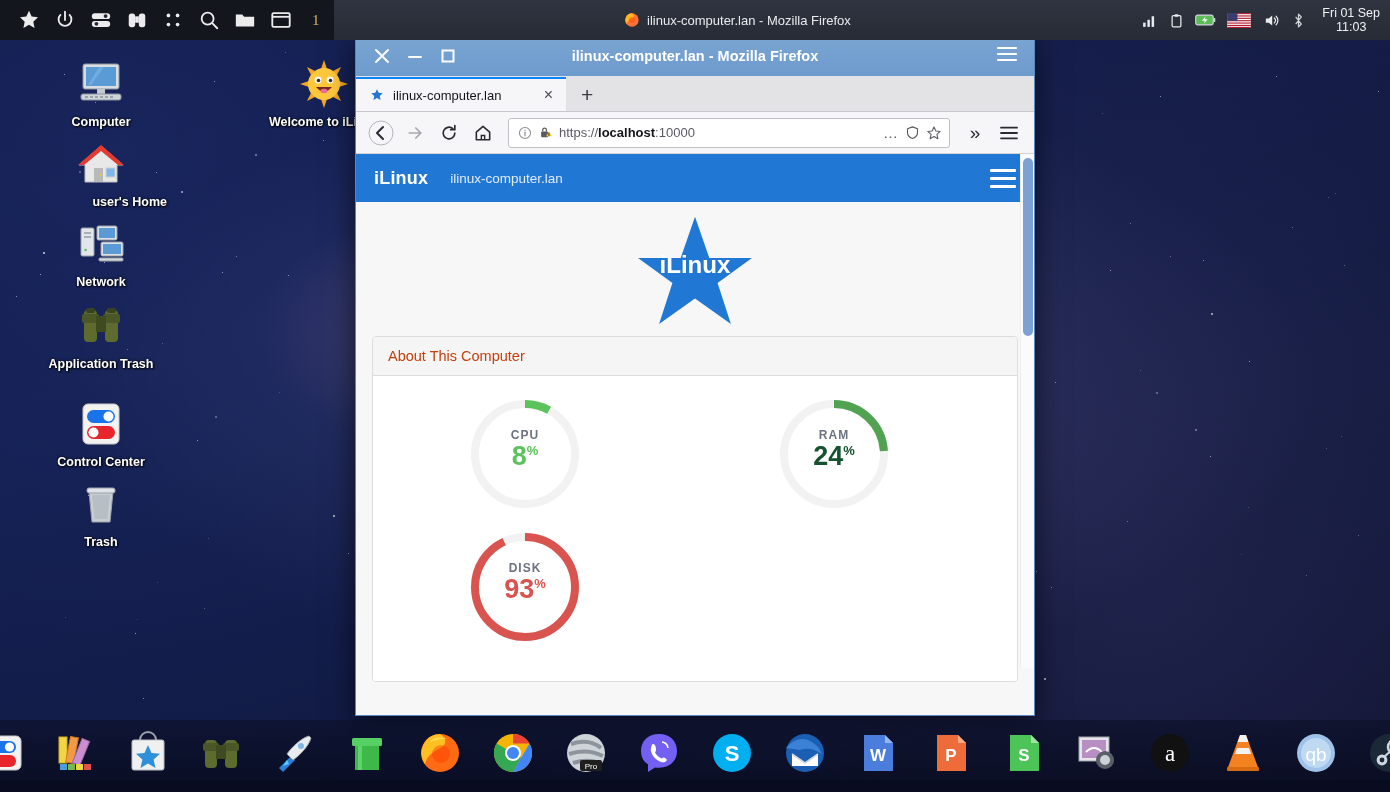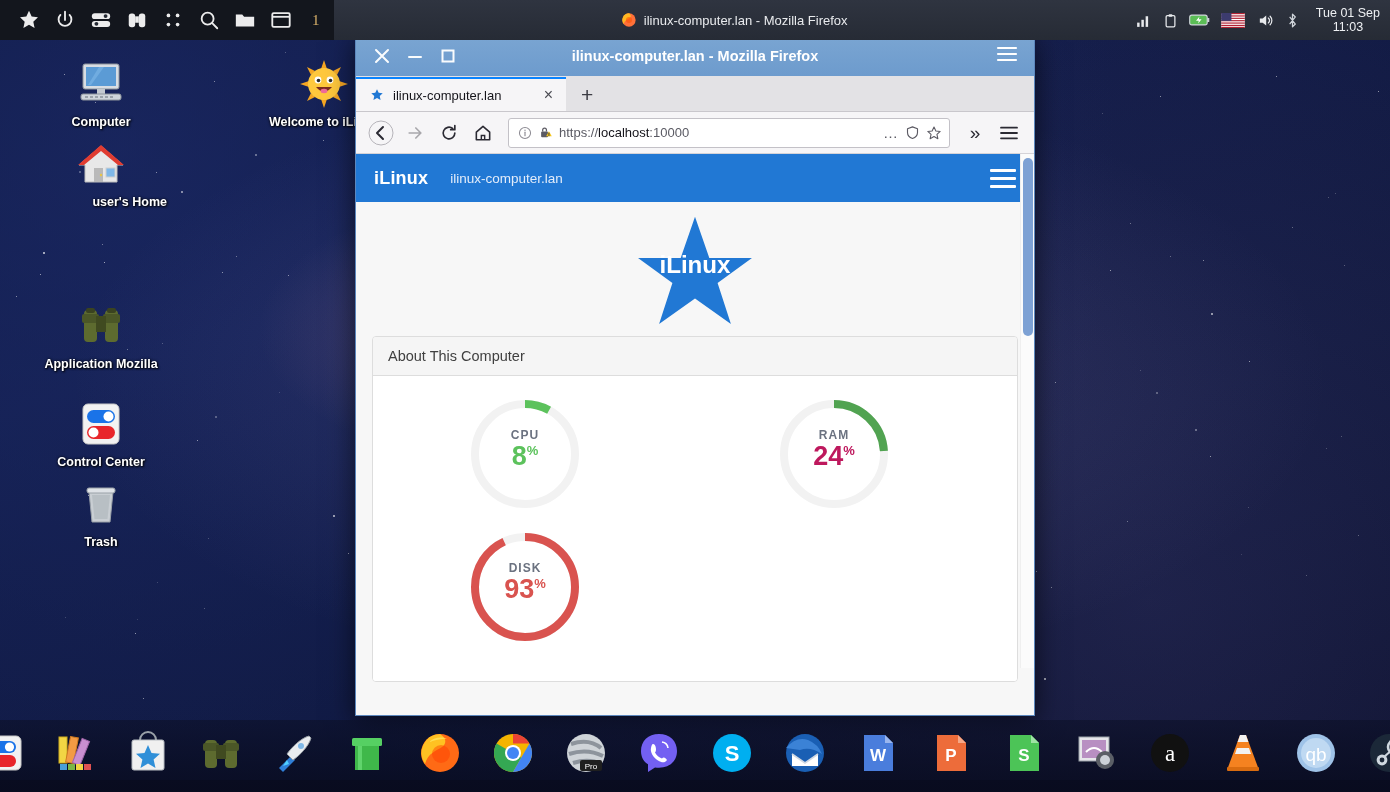--- a/index.html
+++ b/index.html
@@ -90,21 +90,21 @@
     height: 42px; background: #f6f5f7; display: flex; align-items: center;
     gap: 4px; padding: 0 10px; border-bottom: 1px solid #d5d3d8;
   }
   .navbtn { width: 30px; height: 30px; display: flex; align-items: center; justify-content: center; cursor: pointer; border-radius: 4px; }
   .navbtn.disabled { opacity: .38; }
   #urlbar {
     flex: 1; height: 30px; background: #fff; border: 1px solid #c3c1c7; border-radius: 3px;
     display: flex; align-items: center; gap: 6px; padding: 0 7px 0 9px; margin: 0 6px;
   }
   #urltext { flex: 1; font-size: 13px; color: #5a5a63; white-space: nowrap; }
-  #urltext b { color: #15141a; font-weight: normal; }
+  #urltext b { color: #15141a; font-weight: bold; }
   .urlicon { cursor: pointer; display: flex; align-items: center; }
 
   
   #pageview { position: relative; height: 562px; background: #fff; overflow: hidden; }
   #ilinux-nav {
     height: 48px; background: #2178d4; display: flex; align-items: center;
     padding: 0 18px; color: #fff;
   }
   #brand { font-size: 18px; font-weight: bold; letter-spacing: .2px; cursor: pointer; }
   #hostlabel { font-size: 13.5px; margin-left: 22px; color: #e2ecfa; }
@@ -112,21 +112,21 @@
   #nav-burger span { display: block; width: 26px; height: 3px; background: #fff; margin: 5px 0; border-radius: 1px; }
 
   #pagebody { position: relative; height: 514px; background: #f7f7f7; overflow: hidden; }
   #logo-area { height: 134px; display: flex; align-items: center; justify-content: center; background: #f7f7f7; }
   #panel {
     margin: 0 16px; background: #fff; border: 1px solid #dddddd; border-radius: 4px;
     overflow: hidden;
   }
   #panel-head {
     background: #f5f5f5; border-bottom: 1px solid #dddddd;
-    padding: 11px 15px; font-size: 14.5px; color: #404040;
+    padding: 11px 15px; font-size: 14.5px; color: #c2410c;
   }
   #gauges { position: relative; height: 305px; background: #fff; }
   .gauge { position: absolute; width: 112px; height: 112px; }
   .gauge .lbl {
     position: absolute; width: 100%; text-align: center; top: 30px;
     font-size: 12px; letter-spacing: 1px; color: #6b7280; font-weight: bold;
   }
   .gauge .val {
     position: absolute; width: 100%; text-align: center; top: 44px;
     font-size: 27px; font-weight: bold; line-height: 1.1;
@@ -341,34 +341,50 @@
         <path d="M26 8 L48 27 L42 27 L42 44 L10 44 L10 27 L4 27 Z" fill="#e8e8e8" stroke="#bdbdbd"></path>
         <path d="M26 7 L49 27 L43 27 L26 13 L9 27 L3 27 Z" fill="#e03c31"></path>
         <rect x="19" y="30" width="9" height="14" fill="#b9b9b9"></rect>
         <circle cx="26" cy="37" r="1.2" fill="#e8c547"></circle>
         <rect x="31" y="30" width="9" height="9" fill="#7fb8e8" stroke="#cfcfcf"></rect>
       </svg>
     </span>
     <span>user's Home</span>
   </div>
 
+  <div class="desk-icon" style="left:35px; top:218px;">
+    <span class="glyph">
+      <svg width="52" height="52" viewBox="0 0 52 52">
+        <rect x="6" y="10" width="13" height="28" rx="1.5" fill="#e2e5e9" stroke="#9aa1a8"></rect>
+        <rect x="9" y="14" width="7" height="2" fill="#a8afb6"></rect>
+          <rect x="9" y="18" width="7" height="2" fill="#a8afb6"></rect>
+        <circle cx="10.5" cy="32" r="1.3" fill="#5ac45a"></circle>
+        <rect x="22" y="8" width="20" height="14" rx="1.5" fill="#dde2e7" stroke="#9aa1a8"></rect>
+        <rect x="24" y="10" width="16" height="10" fill="#5b9bd5"></rect>
+        <rect x="26" y="24" width="22" height="14" rx="1.5" fill="#dde2e7" stroke="#9aa1a8"></rect>
+        <rect x="28" y="26" width="18" height="10" fill="#5b9bd5"></rect>
+        <rect x="24" y="40" width="24" height="3" rx="1" fill="#cfd5db" stroke="#9aa1a8"></rect>
+      </svg>
+    </span>
+    <span>Network</span>
+  </div>
 
   <div class="desk-icon" style="left:35px; top:300px;">
     <span class="glyph">
       <svg width="52" height="52" viewBox="0 0 52 52">
         <rect x="9" y="10" width="13" height="32" rx="4" fill="#5d6b2f"></rect>
         <rect x="30" y="10" width="13" height="32" rx="4" fill="#5d6b2f"></rect>
         <rect x="7" y="14" width="17" height="9" rx="2" fill="#4b5727"></rect>
         <rect x="28" y="14" width="17" height="9" rx="2" fill="#4b5727"></rect>
         <rect x="21" y="16" width="10" height="16" fill="#404a20"></rect>
         <rect x="11" y="8" width="9" height="5" rx="2" fill="#3a4320"></rect>
         <rect x="32" y="8" width="9" height="5" rx="2" fill="#3a4320"></rect>
       </svg>
     </span>
-    <span>Application Mozilla</span>
+    <span>Application Trash</span>
   </div>
 
   <div class="desk-icon" style="left:35px; top:398px;">
     <span class="glyph">
       <svg width="52" height="52" viewBox="0 0 52 52">
         <rect x="8" y="6" width="36" height="40" rx="5" fill="#f2f2f2" stroke="#c8c8c8"></rect>
         <rect x="12" y="12" width="28" height="13" rx="6.5" fill="#1a73e8"></rect>
         <circle cx="33.5" cy="18.5" r="5" fill="#fff"></circle>
         <rect x="12" y="28" width="28" height="13" rx="6.5" fill="#e8252a"></rect>
         <circle cx="18.5" cy="34.5" r="5" fill="#fff"></circle>
@@ -494,21 +510,21 @@
         <rect width="13" height="10" fill="#3c3b6e"></rect>
       </svg>
       <svg width="19" height="17" viewBox="0 0 24 24">
           <path fill="#e8eaed" d="M4 9h4l5-4v14l-5-4H4z"></path>
           <path d="M16 8.5a5 5 0 010 7M18.5 6a8.5 8.5 0 010 12" fill="none" stroke="#e8eaed" stroke-width="1.7" stroke-linecap="round"></path>
         </svg>
       <svg width="13" height="17" viewBox="0 0 18 24">
           <path d="M5 7l8 10-4 4V3l4 4-8 10" fill="none" stroke="#cfd4da" stroke-width="1.8" stroke-linejoin="round"></path>
         </svg>
       <div id="clock">
-        <div>Tue 01 Sep</div>
+        <div>Fri 01 Sep</div>
         <div>11:03</div>
       </div>
     </div>
   </div>
 
   <div id="ffwin">
 
     <div id="ff-titlebar">
       <div id="ff-wbtns">
         <svg class="wbtn" viewBox="0 0 20 20">
@@ -648,21 +664,21 @@
               <div class="lbl">CPU</div>
               <div class="val" style="color:#5cc25c;"><span>8</span><sup>%</sup></div>
             </div>
 
             <div class="gauge" style="left:405px; top:22px;">
               <svg width="112" height="112" viewBox="0 0 112 112">
                 <circle cx="56" cy="56" r="50" fill="none" stroke="#f2f2f2" stroke-width="8"></circle>
                 <circle class="arc" cx="56" cy="56" r="50" fill="none" stroke="#51a351" stroke-width="8" stroke-linecap="butt" transform="rotate(-90 56 56)" stroke-dasharray="75.39822368615503 314.1592653589793"></circle>
               </svg>
               <div class="lbl">RAM</div>
-              <div class="val" style="color:#be185d;"><span>24</span><sup>%</sup></div>
+              <div class="val" style="color:#14532d;"><span>24</span><sup>%</sup></div>
             </div>
 
             <div class="gauge" style="left:96px; top:155px;">
               <svg width="112" height="112" viewBox="0 0 112 112">
                 <circle cx="56" cy="56" r="50" fill="none" stroke="#f2f2f2" stroke-width="8"></circle>
                 <circle class="arc" cx="56" cy="56" r="50" fill="none" stroke="#d9534f" stroke-width="8" stroke-linecap="butt" transform="rotate(-90 56 56)" stroke-dasharray="292.1681167838508 314.1592653589793"></circle>
               </svg>
               <div class="lbl">DISK</div>
               <div class="val" style="color:#d9534f;"><span>93</span><sup>%</sup></div>
             </div>

